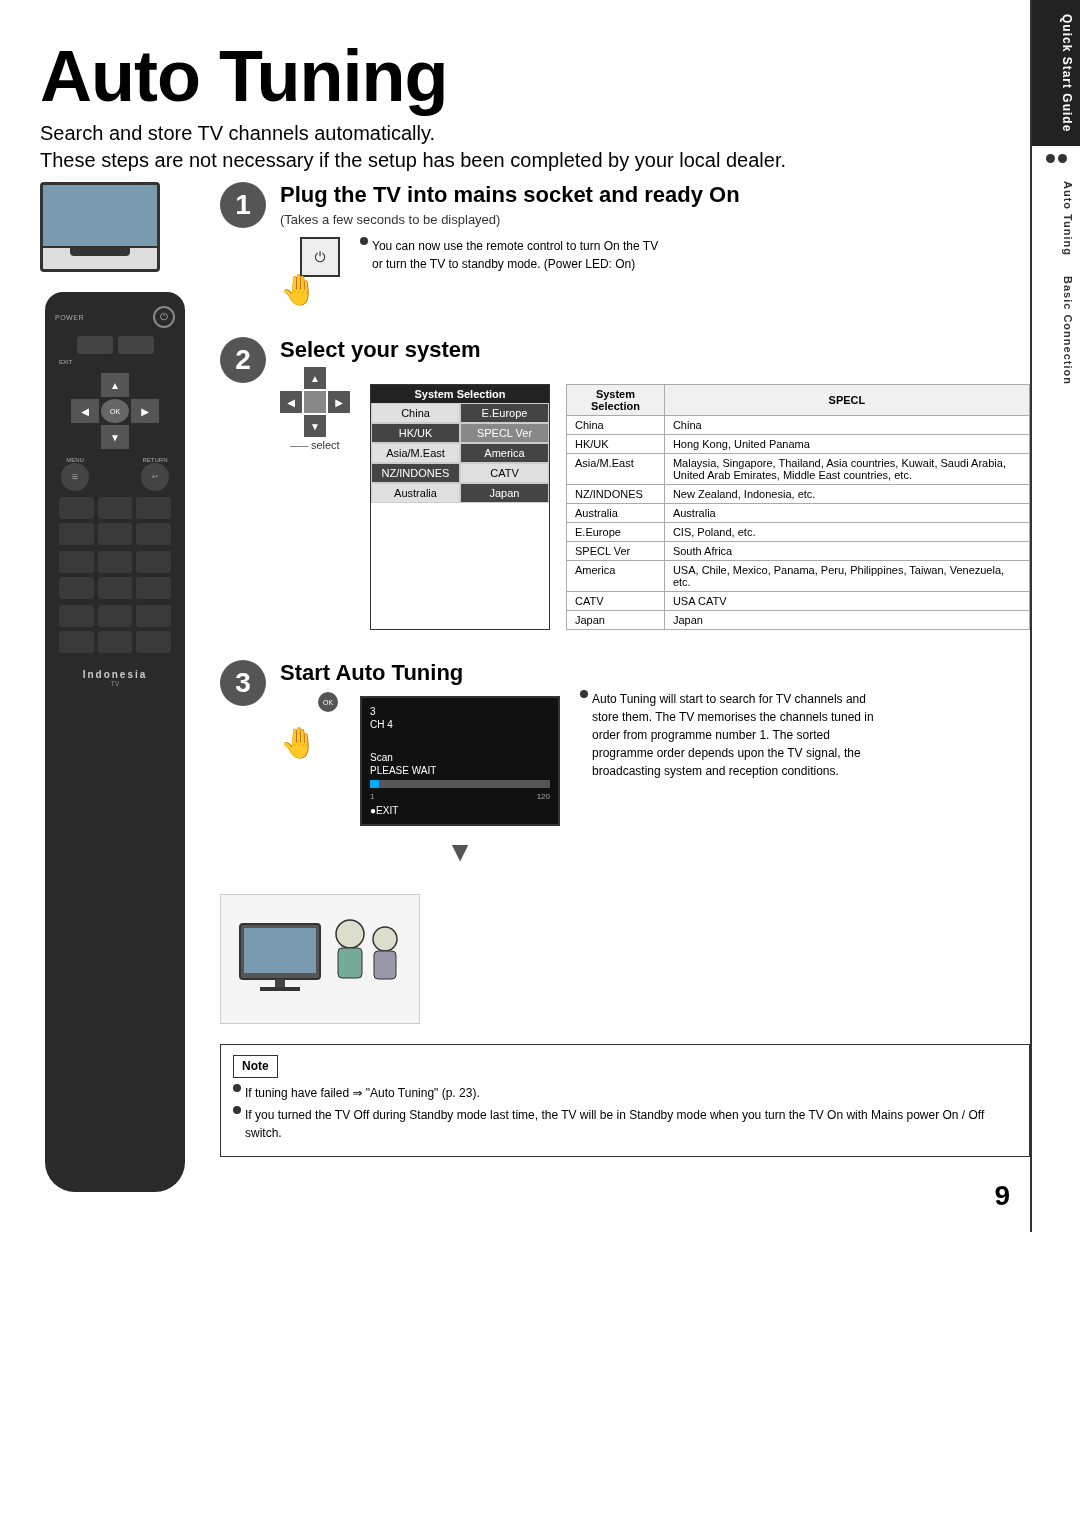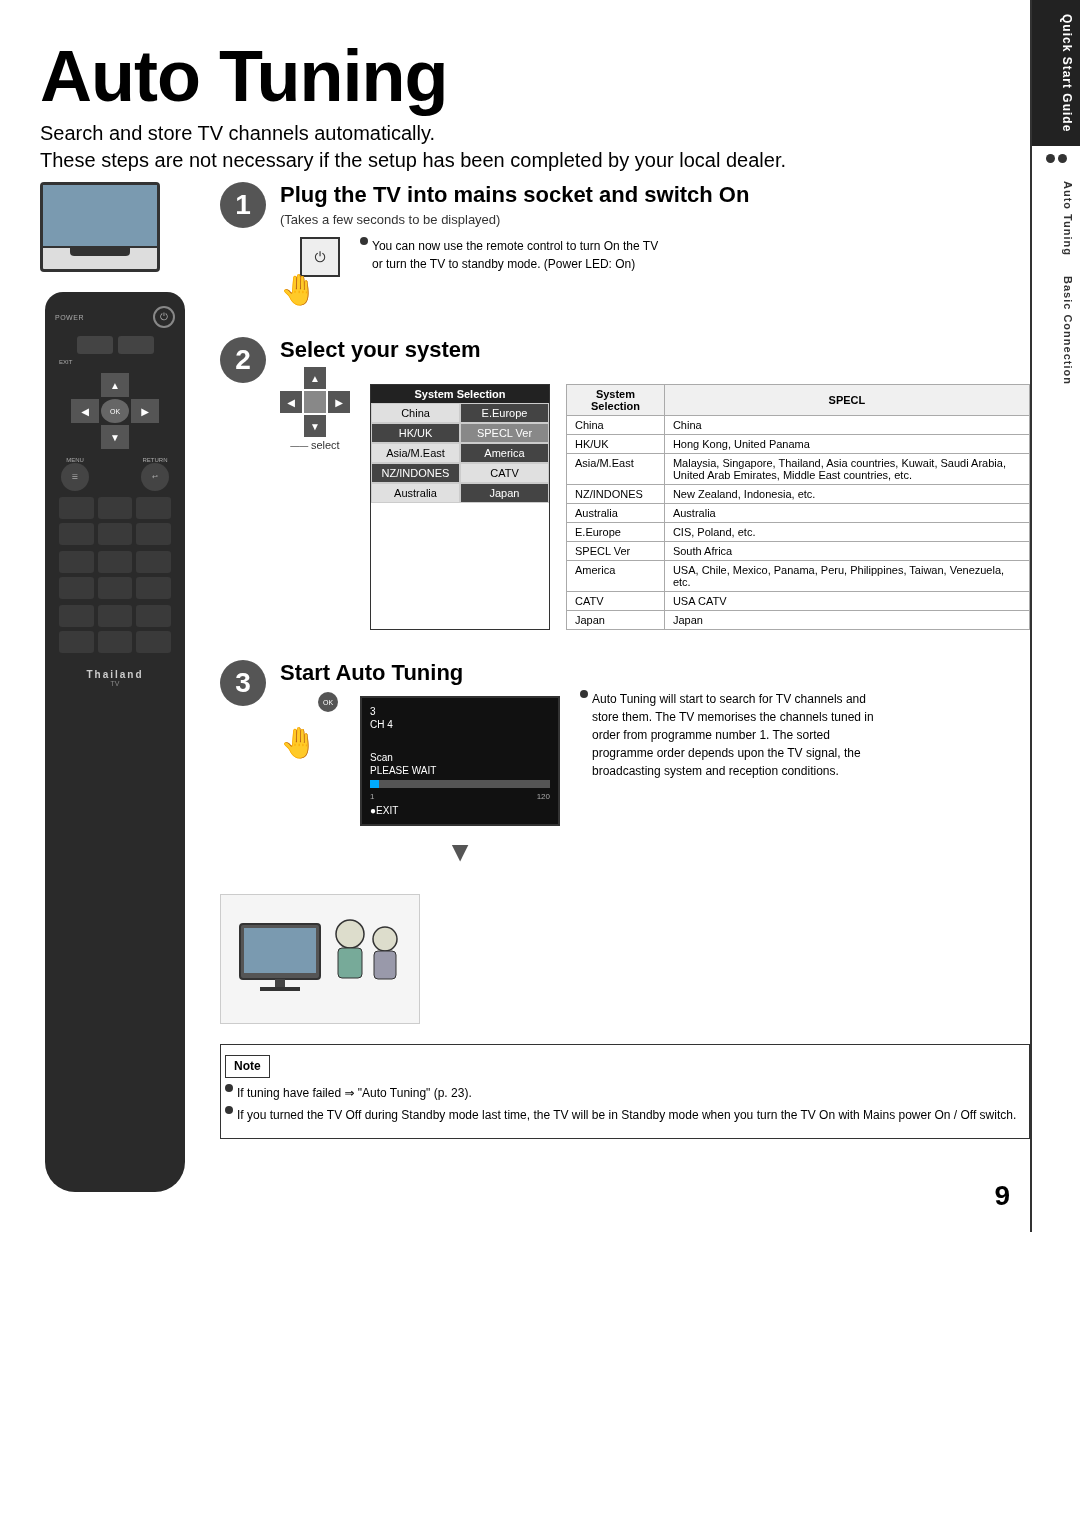--- a/index.html
+++ b/index.html
@@ -477,21 +477,21 @@
       display: flex;
       align-items: center;
       justify-content: center;
       background: #f5f5f5;
       flex-shrink: 0;
     }
 
     
     .note-box {
       border: 1px solid #333;
-      padding: 10px 4px;
+      padding: 10px 12px;
       margin-top: 20px;
       font-size: 12px;
       line-height: 1.6;
     }
 
     .note-label {
       font-weight: bold;
       font-size: 12px;
       border: 1px solid #333;
       display: inline-block;
@@ -635,31 +635,31 @@
 
         <div class="remote-button-grid">
           <div class="remote-grid-btn"></div>
           <div class="remote-grid-btn"></div>
           <div class="remote-grid-btn"></div>
           <div class="remote-grid-btn"></div>
           <div class="remote-grid-btn"></div>
           <div class="remote-grid-btn"></div>
         </div>
 
-        <div class="remote-panasonic" style="margin-top:16px;">Thailand</div>
+        <div class="remote-panasonic" style="margin-top:16px;">Indonesia</div>
         <div class="remote-tv-label">TV</div>
       </div>
     </div>
 
     <div class="steps-col">
 
       <div class="step-1">
         <div class="step-circle">1</div>
         <div class="step-1-content">
-          <h2 class="step-heading">Plug the TV into mains socket and switch On</h2>
+          <h2 class="step-heading">Plug the TV into mains socket and ready On</h2>
           <p class="step-subheading">(Takes a few seconds to be displayed)</p>
           <div class="step-1-inner">
 
             <div class="power-btn-illustration">
               <div style="position:relative; width:60px; height:70px;">
 
                 <div style="width:40px; height:40px; border:2px solid #333; background:#eee; display:flex; align-items:center; justify-content:center; position:absolute; top:0; right:0;">
                   <span style="font-size:14px; color:#333;">⏻</span>
                 </div>
 

